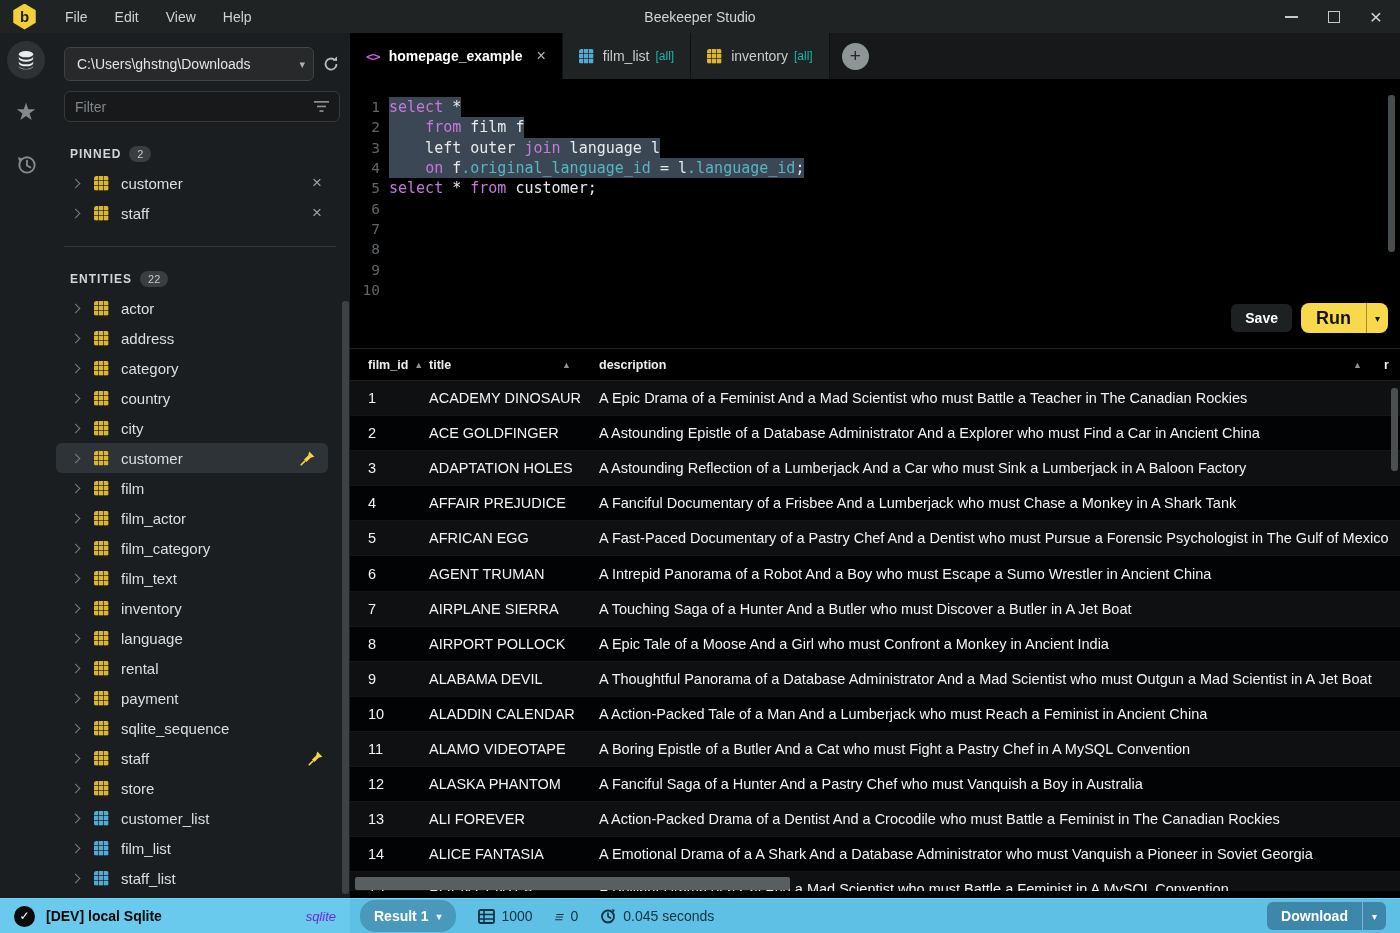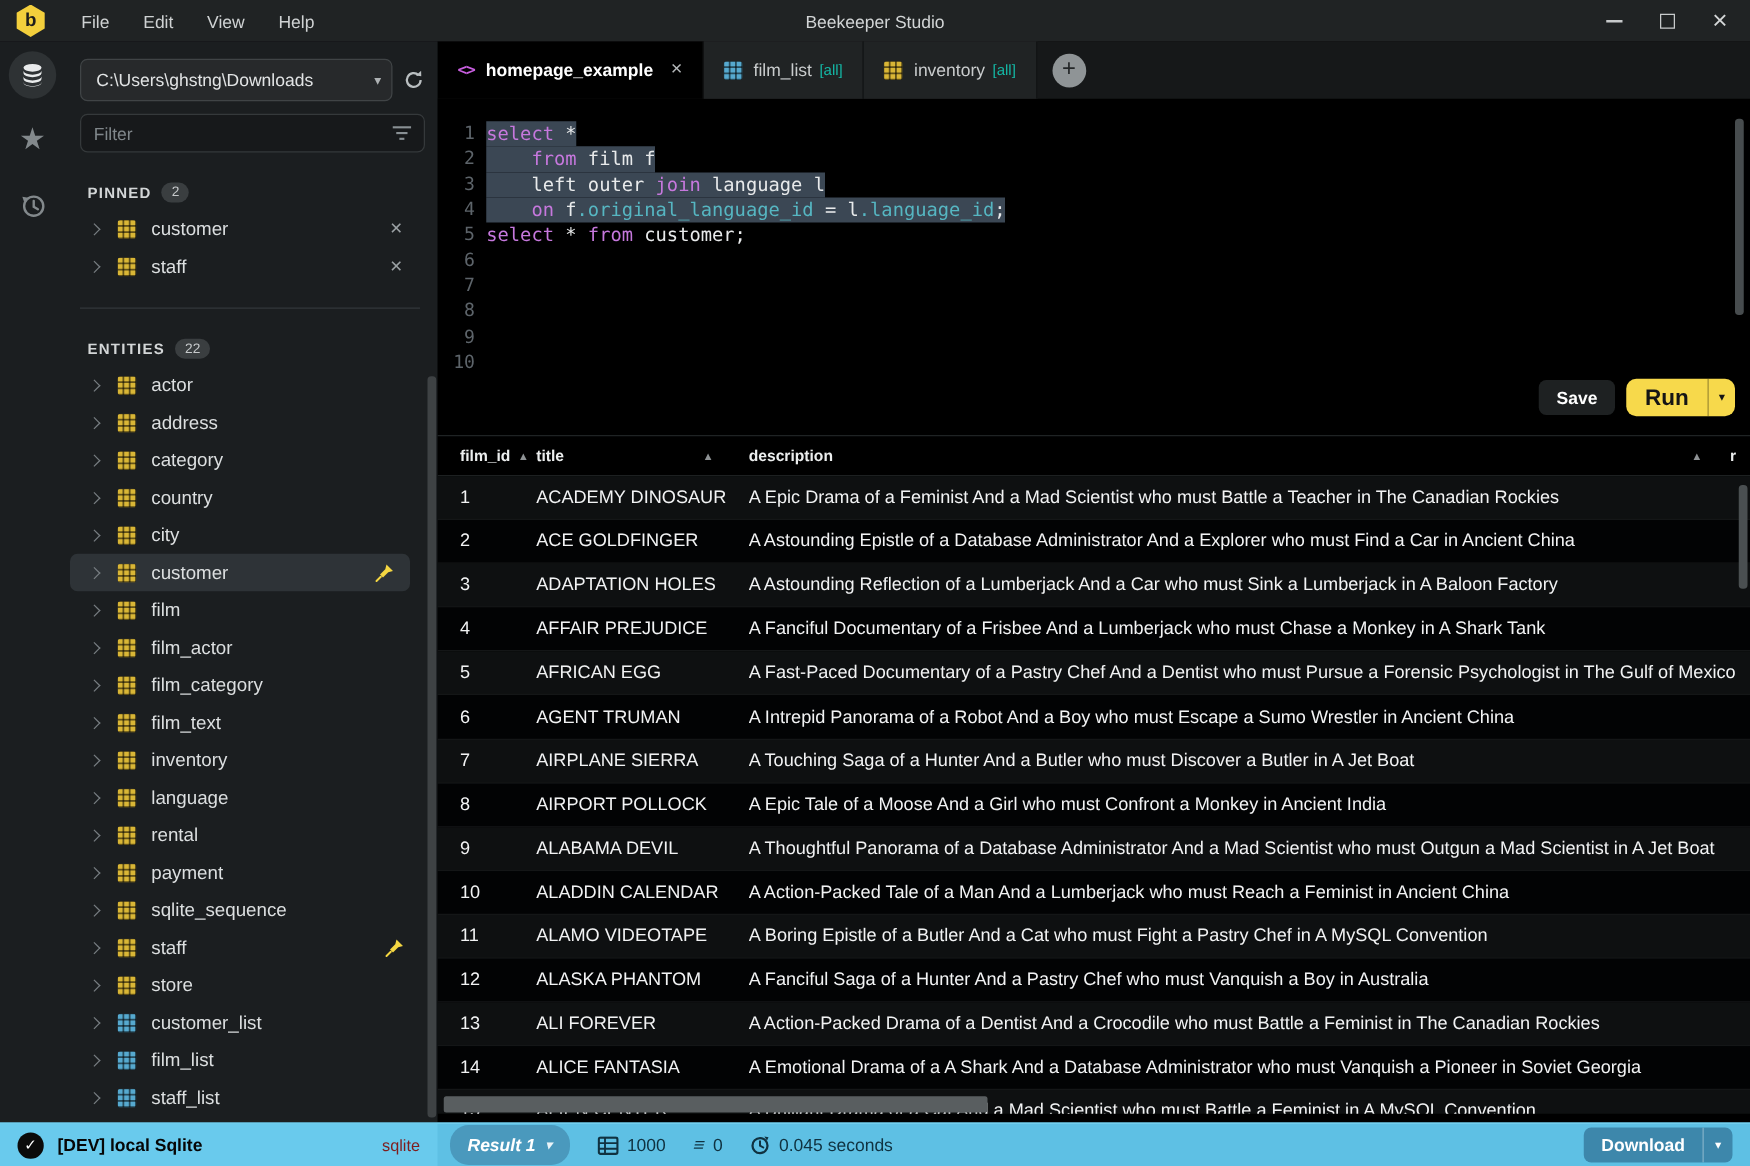--- a/index.html
+++ b/index.html
@@ -109,22 +109,22 @@
   .c-title { width:170px; white-space:nowrap; }
   .c-desc { flex:1; white-space:nowrap; overflow:hidden; }
   .h-scrollbar { position:absolute; left:355px; bottom:43px; width:435px; height:13px; background:#595e60; border-radius:2px; z-index:6; }
   .v-scrollbar { position:absolute; right:2px; top:388px; width:7px; height:83px; background:#4a4f51; border-radius:3px; z-index:6; }
 
   
   .statusbar { position:absolute; left:0; bottom:0; width:1400px; height:35px; background:#5ec0e4; display:flex; align-items:center; z-index:40; border-top:1px solid #79d2f0; }
   .status-left { width:350px; height:100%; background:#69caed; display:flex; align-items:center; padding:0 14px; }
   .check-circle { width:21px; height:21px; border-radius:50%; background:#0b0b0b; color:#fff; font-size:12px; display:flex; align-items:center; justify-content:center; }
   .conn-name { margin-left:11px; font-size:14px; font-weight:bold; color:#060606; }
-  .dialect { margin-left:auto; font-size:13px; color:#7f1d1d; }
-  .result-pill { margin-left:10px; height:28px; background:#4a99bd; border-radius:15px; display:flex; align-items:center; gap:8px; padding:16px 14px; color:#fff; font-size:14px; font-weight:600; cursor:pointer;font-style:italic; }
+  .dialect { margin-left:auto; font-size:13px; color:#6d28d9;font-style:italic; }
+  .result-pill { margin-left:10px; height:28px; background:#4a99bd; border-radius:15px; display:flex; align-items:center; gap:8px; padding:16px 14px; color:#fff; font-size:14px; font-weight:600; cursor:pointer; }
   .result-pill .caret { color:#eaf4f8; font-size:10px; margin:0; }
   .stat-group { display:flex; align-items:center; gap:7px; margin-left:22px; color:#103240; font-size:14px; }
   .stat-icon { display:flex; align-items:center; }
   .skew-rows { font-size:15px; font-weight:bold; transform:skewX(-14deg); color:#103240; }
   .btn-download { margin-left:auto; margin-right:14px; display:flex; align-items:stretch; background:#3d87ab; border-radius:6px; height:28px; overflow:hidden; cursor:pointer; }
   .dl-main { display:flex; align-items:center; padding:0 14px; color:#fff; font-weight:bold; font-size:14px; }
   .dl-caret { display:flex; align-items:center; padding:0 9px; border-left:1px solid rgba(255,255,255,.35); color:#fff; font-size:10px; }
 </style>
 </head>
 <body>

